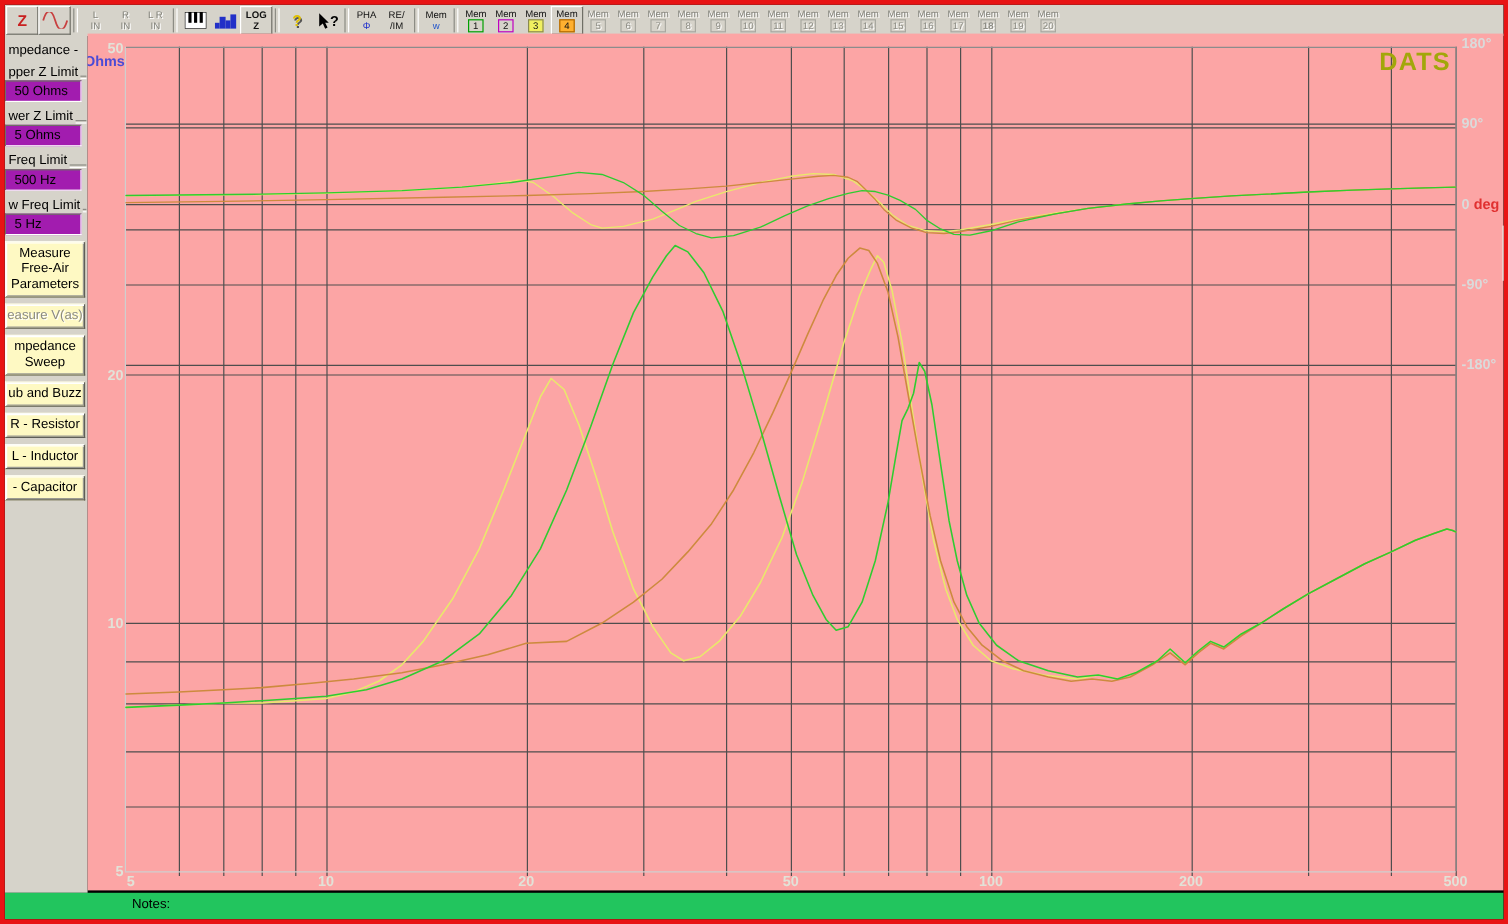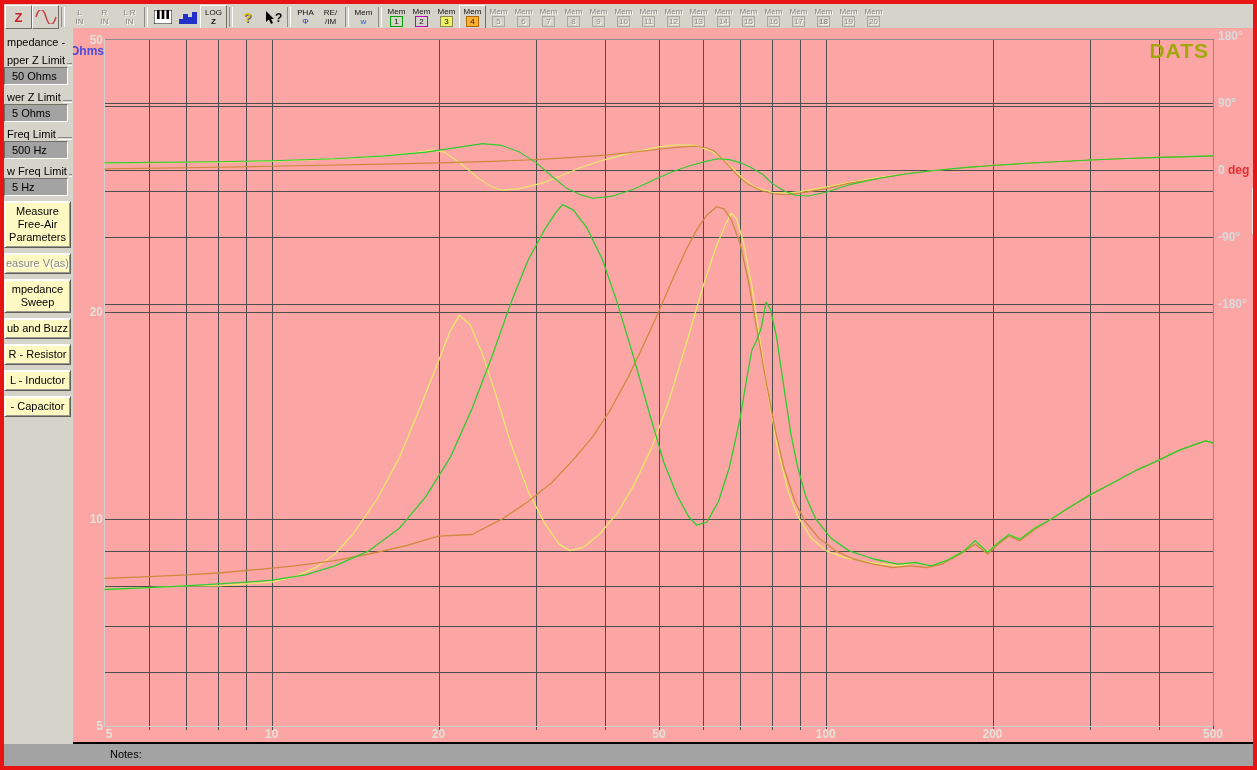--- a/index.html
+++ b/index.html
@@ -19,33 +19,33 @@
           font-size:8px;border:1px solid #555;text-align:center;}
   .titem .bigglyph{font-size:13px;font-weight:bold;line-height:13px;}
   
   .sidebar{position:absolute;left:0;top:26px;width:69px;height:714px;background:#d6d3ca;
            overflow:hidden;font-size:11px;color:#000;}
   .sb-title{margin:6px 12px 2px 3px;white-space:nowrap;}
   .sb-label{display:flex;align-items:flex-end;margin:6px 0 1px 3px;white-space:nowrap;}
   .sb-label::after{content:"";flex:1;height:1px;margin:0 1px 0 2px;
                    border-top:1px solid #8c8c84;border-bottom:1px solid #fff;}
   .sb-field{display:block;box-sizing:border-box;width:64px;margin:1px 3px 2px 0;height:18px;
-            background:#a3a3a3;border:1px solid;border-color:#6f6f66 #ffffff #ffffff #6f6f66;
+            background:#a21caf;border:1px solid;border-color:#6f6f66 #ffffff #ffffff #6f6f66;
             font-family:"Liberation Sans",sans-serif;font-size:11px;padding:1px 0 1px 7px;color:#000;}
   .sb-btn{display:block;box-sizing:border-box;width:67px;margin:5px 2px 0 0;background:#fef9c3;
           border:1px solid;border-color:#fcfcf8 #5f5f57 #5f5f57 #fcfcf8;
           box-shadow:inset 1px 1px 0 #ffffff, inset -1px -1px 0 #9a9a92;
           font-family:"Liberation Sans",sans-serif;font-size:11px;line-height:13px;
           text-align:center;padding:3px 0;white-space:pre-line;color:#000;}
   .sb-btn.disabled{color:#8a8a82;text-shadow:1px 1px 0 #ffffff;}
   
   .chart{position:absolute;left:69px;top:24px;width:1180px;height:714px;background:#fca5a5;}
   .chart svg{display:block;}
   
-  .notes-strip{position:absolute;left:0;top:740px;width:100%;height:22px;background:#a3a3a3;
+  .notes-strip{position:absolute;left:0;top:740px;width:100%;height:22px;background:#22c55e;
                font-size:11px;color:#000;box-sizing:border-box;padding:4px 5px 0 106px;}
   .edge-thumb{position:absolute;right:-4px;top:184px;width:5px;height:46px;background:#eceae4;}
 </style>
 </head>
 <body>
 
 <div class="screen">
   <div class="toolbar" id="toolbar">
       <div class="titem raised">
         <span class="bigglyph" style="color: rgb(200, 32, 32);">Z</span>
@@ -79,21 +79,21 @@
       </div>
       <div class="titem">
         <svg width="18" height="14">
           <rect x="0" y="9" width="4" height="5" fill="#2230c8"></rect>
           <rect x="4" y="4" width="5" height="10" fill="#2230c8"></rect>
           <rect x="9" y="7" width="4" height="7" fill="#2230c8"></rect>
           <rect x="13" y="2" width="5" height="12" fill="#2230c8"></rect>
         </svg>
       </div>
       <div class="titem raised">
-        <span style="font-weight: normal;">LOG</span>
+        <span style="font-weight: bold;">LOG</span>
         <span style="font-weight: bold;">Z</span>
       </div>
       <div class="tsep"></div>
       <div class="titem">
         <span class="bigglyph" style="color: rgb(224, 192, 0); text-shadow: rgb(85, 85, 85) 1px 1px 0px;">?</span>
       </div>
       <div class="titem">
         <svg width="20" height="15">
           <path d="M3,1 L3,12 L6,9.5 L8,14 L10,13 L8,9 L11,9 Z" fill="#000"></path>
           <text x="12" y="12" font-size="12" font-weight="bold" fill="#000" font-family="Liberation Sans, sans-serif">?</text>

